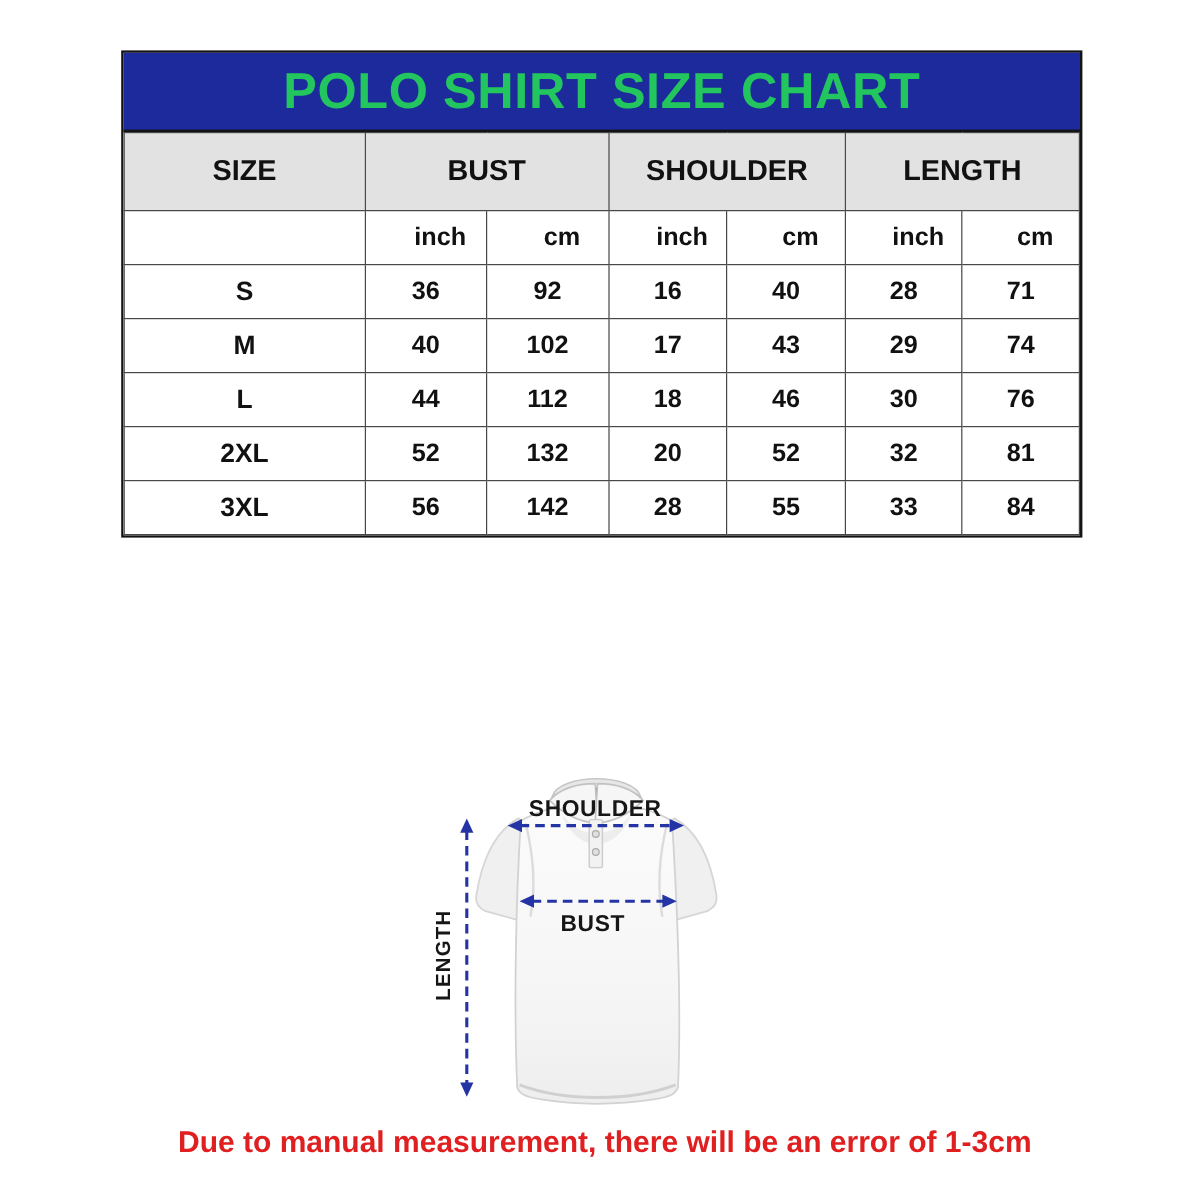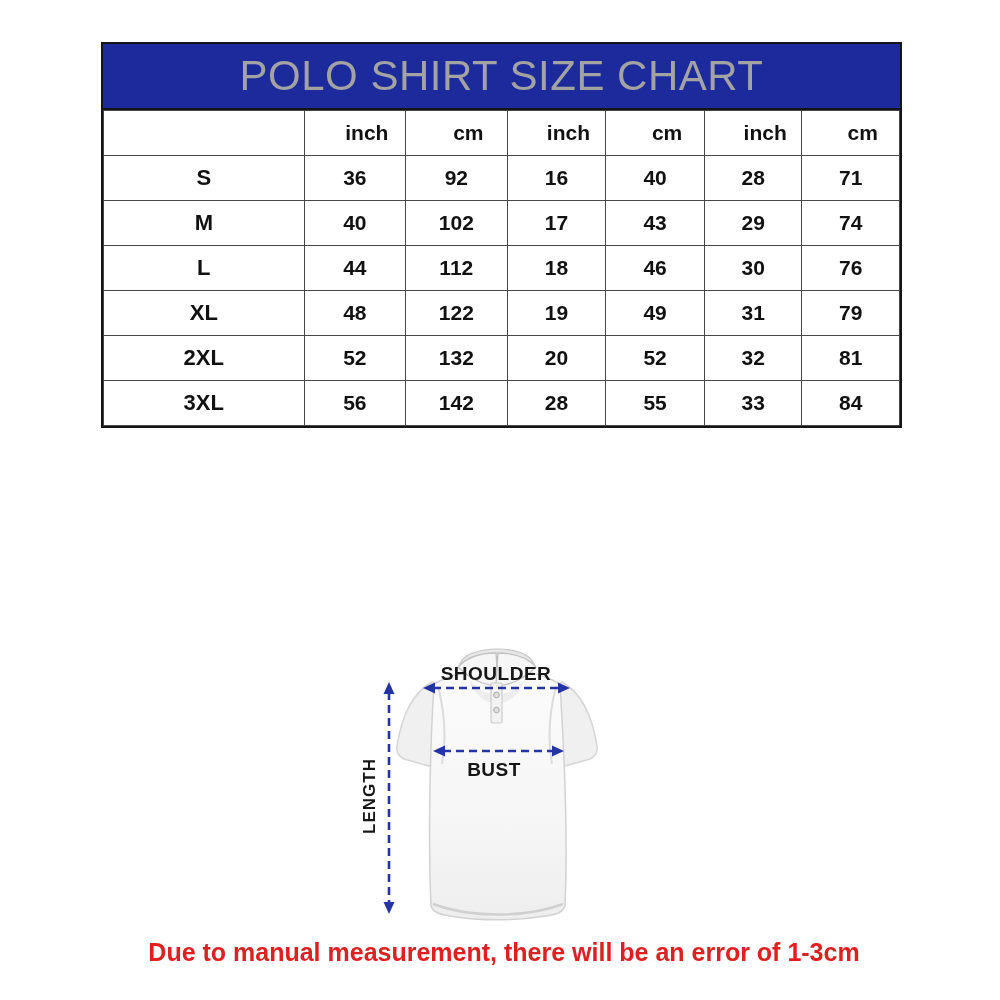--- a/index.html
+++ b/index.html
@@ -30,23 +30,23 @@
 
   .title-bar {
     height: 64px;
     background: var(--title-bg);
     border-bottom: 2px solid #141414;
     display: flex;
     align-items: center;
     justify-content: center;
   }
   .title-bar .title-text {
-    color: #a3a3a3;
+    color: #22c55e;
     font-size: 42px;
-    font-weight: normal;
+    font-weight: bold;
     letter-spacing: 0.5px;
     white-space: nowrap;
   }
 
   table.size-table {
     border-collapse: collapse;
     table-layout: fixed;
     width: 100%;
     background: #ffffff;
   }
@@ -130,20 +130,26 @@
     <colgroup>
       <col style="width:25.2%">
       <col style="width:12.75%">
         <col style="width:12.75%">
       <col style="width:12.4%">
         <col style="width:12.4%">
       <col style="width:12.25%">
         <col style="width:12.25%">
     </colgroup>
     <thead>
+      <tr class="header-row">
+        <th>SIZE</th>
+        <th colspan="2">BUST</th>
+        <th colspan="2">SHOULDER</th>
+        <th colspan="2">LENGTH</th>
+      </tr>
       <tr class="units-row">
         <td></td>
         <td>inch</td>
         <td>cm</td>
         <td>inch</td>
         <td>cm</td>
         <td>inch</td>
         <td>cm</td>
       </tr>
     </thead>
@@ -169,29 +175,20 @@
         <tr class="data-row">
           <td class="size-col">L</td>
           <td>44</td>
           <td>112</td>
           <td>18</td>
           <td>46</td>
           <td>30</td>
           <td>76</td>
         </tr>
         <tr class="data-row">
-          <td class="size-col">XL</td>
-          <td>48</td>
-          <td>122</td>
-          <td>19</td>
-          <td>49</td>
-          <td>31</td>
-          <td>79</td>
-        </tr>
-        <tr class="data-row">
           <td class="size-col">2XL</td>
           <td>52</td>
           <td>132</td>
           <td>20</td>
           <td>52</td>
           <td>32</td>
           <td>81</td>
         </tr>
         <tr class="data-row">
           <td class="size-col">3XL</td>

